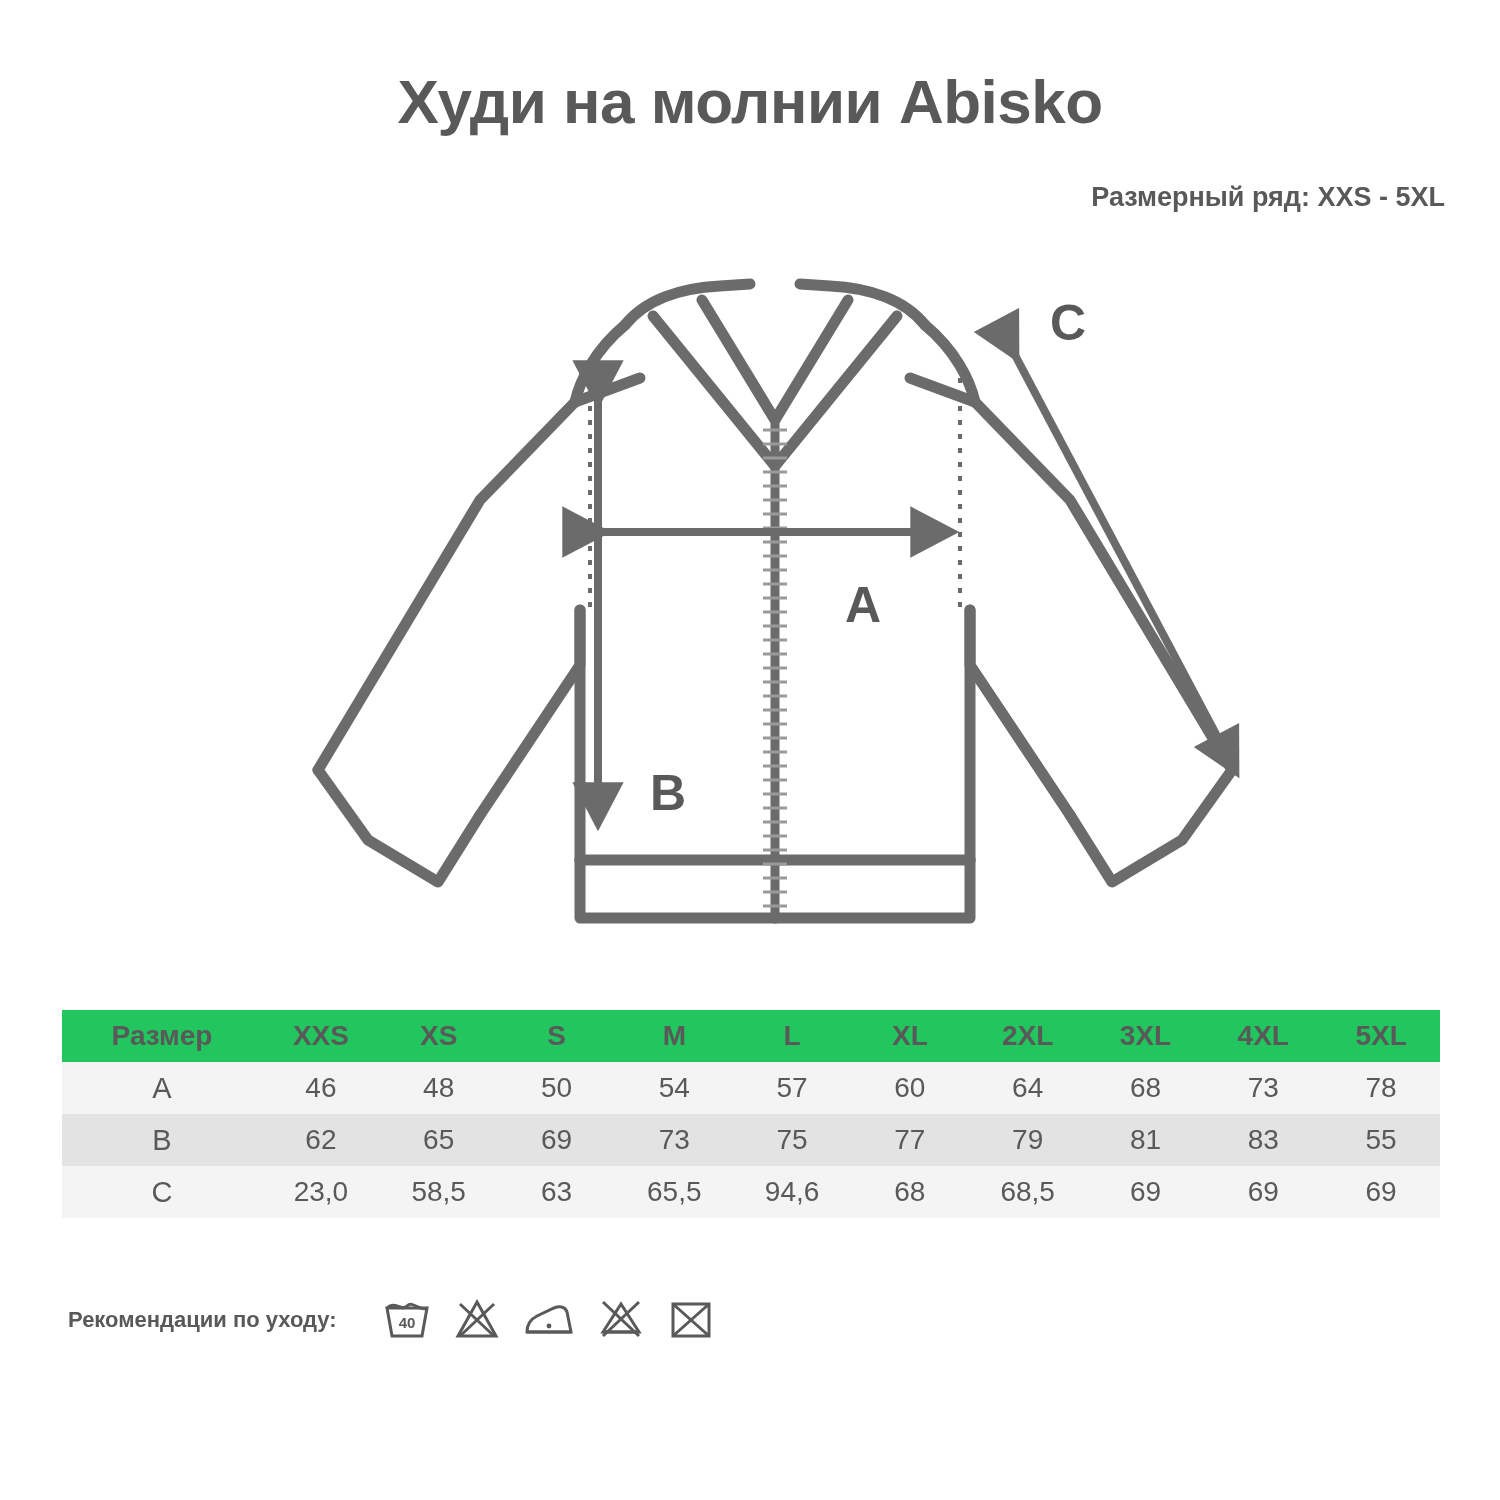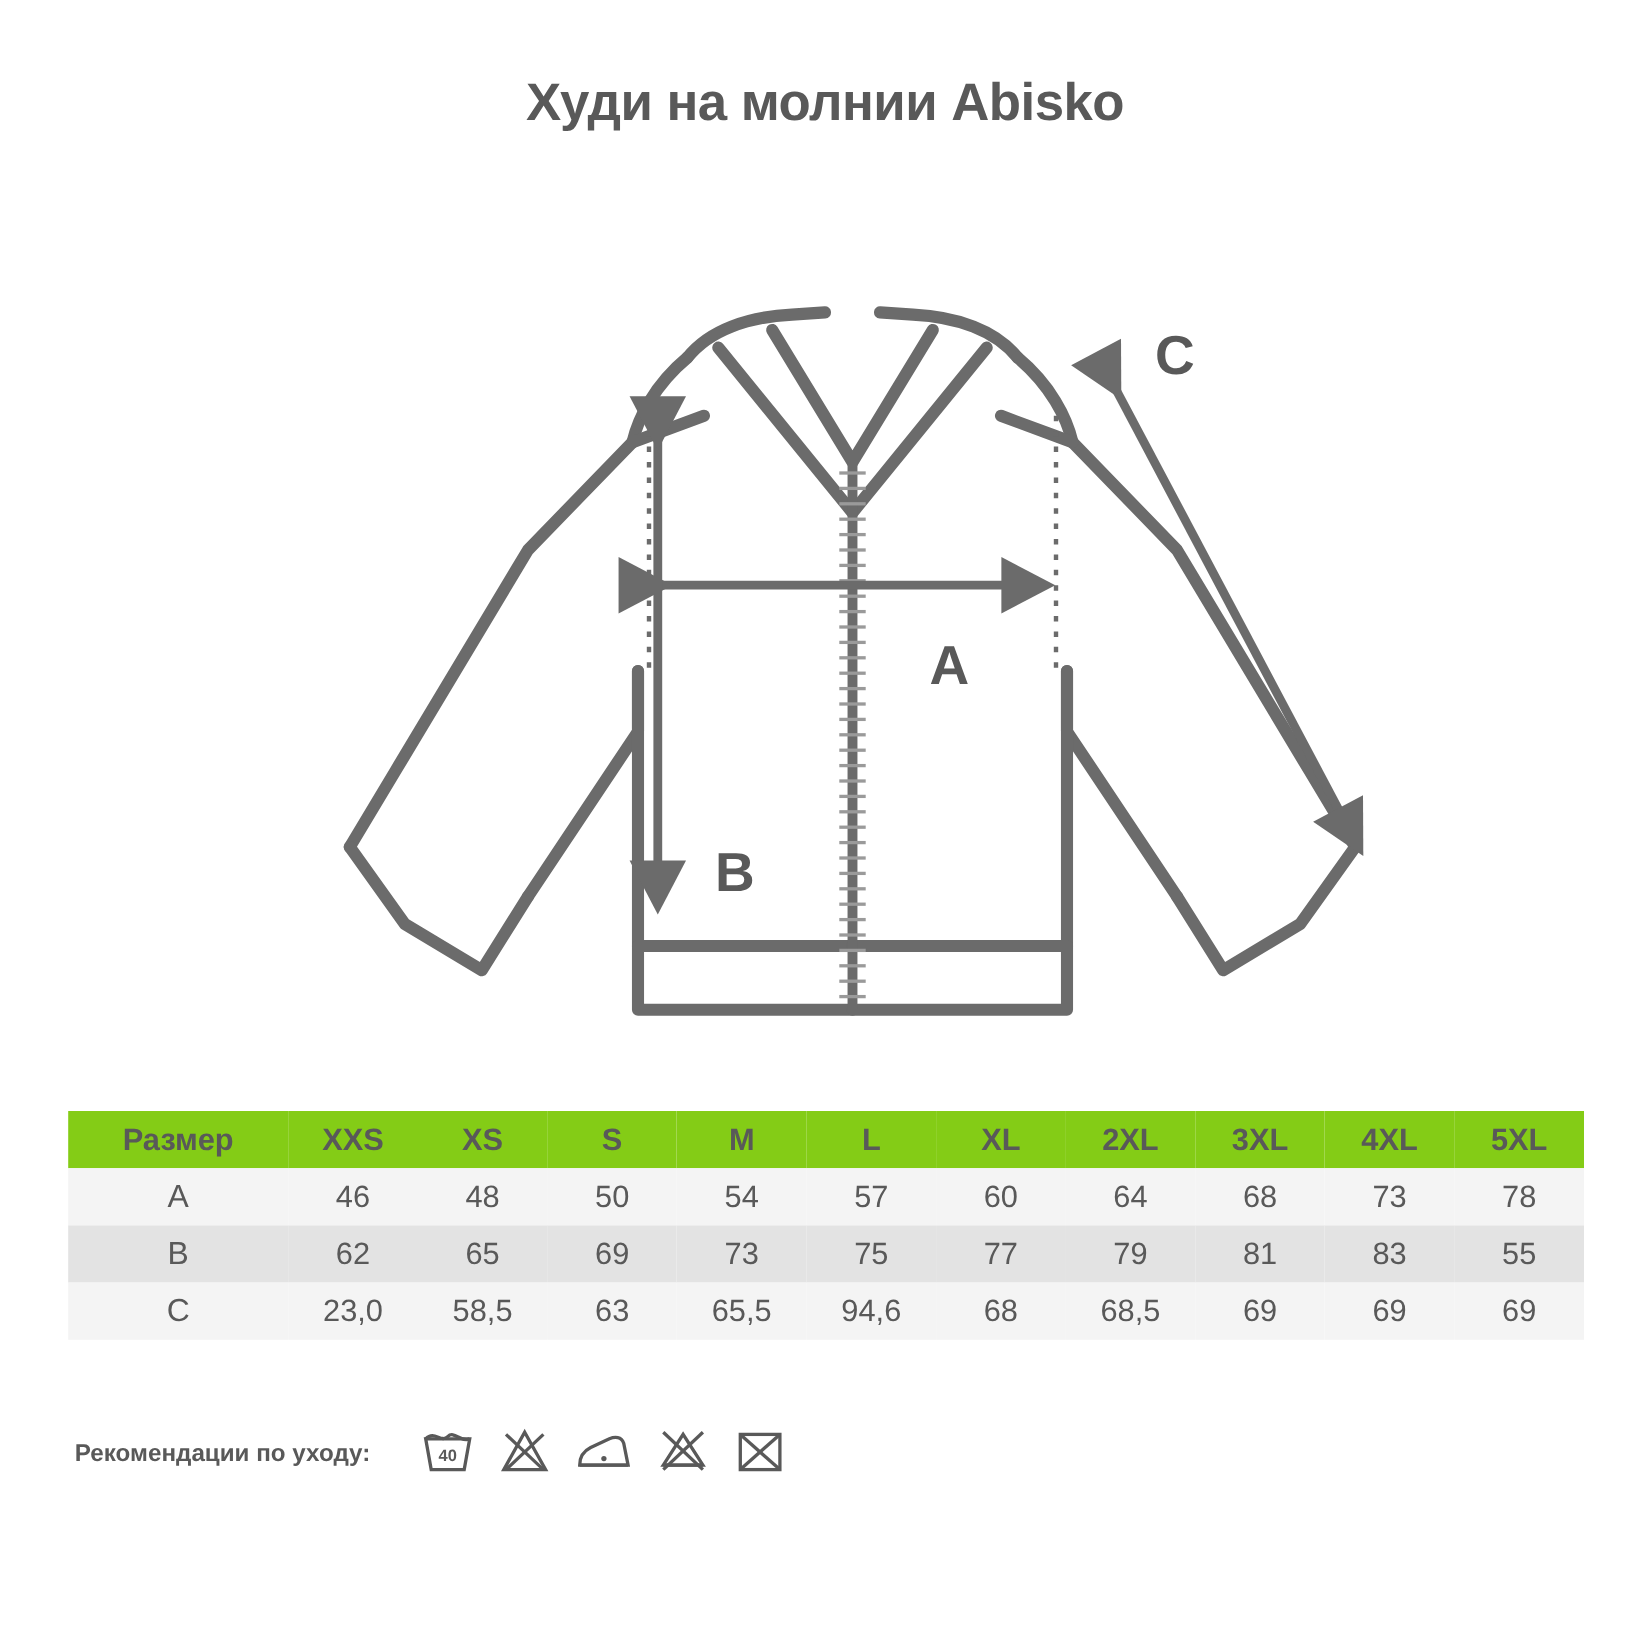--- a/index.html
+++ b/index.html
@@ -20,21 +20,21 @@
     inset: 0;
   }
 
   
   .title {
     position: absolute;
     top: 68px;
     left: 0;
     width: 1500px;
     text-align: center;
-    font-size: 48px;
+    font-size: 62px;
     font-weight: bold;
     color: #595959;
     letter-spacing: -0.5px;
     line-height: 1.1;
   }
   .subtitle {
     position: absolute;
     top: 182px;
     right: 55px;
     font-size: 27px;
@@ -66,21 +66,21 @@
   table.sizes th, table.sizes td {
     font-size: 28px;
     text-align: center;
     height: 52px;
     padding: 0;
     color: #595959;
     font-weight: normal;
   }
   table.sizes thead th {
     font-weight: bold;
-    background: #84cc16;
+    background: #22c55e;
   }
   table.sizes thead th.rowlabel {
     text-align: center;
   }
   table.sizes tbody tr.odd td {
     background: #f4f4f4;
   }
   table.sizes tbody tr.even td {
     background: #e3e3e3;
   }
@@ -109,20 +109,21 @@
     align-items: flex-start;
     gap: 18px;
   }
 </style>
 </head>
 <body>
 
 <div class="page">
 
   <div class="title">Худи на молнии Abisko</div>
+  <div class="subtitle">Размерный ряд: XXS - 5XL</div>
 
   <div class="illus">
     <svg viewBox="0 0 1050 680" width="1050" height="680" xmlns="http://www.w3.org/2000/svg">
       <g fill="none" stroke="#6b6b6b" stroke-width="11" stroke-linejoin="round" stroke-linecap="round">
 
         <path d="M375 55
                  C 395 30, 430 18, 470 16
                  L 500 14"></path>
 
         <path d="M375 55

